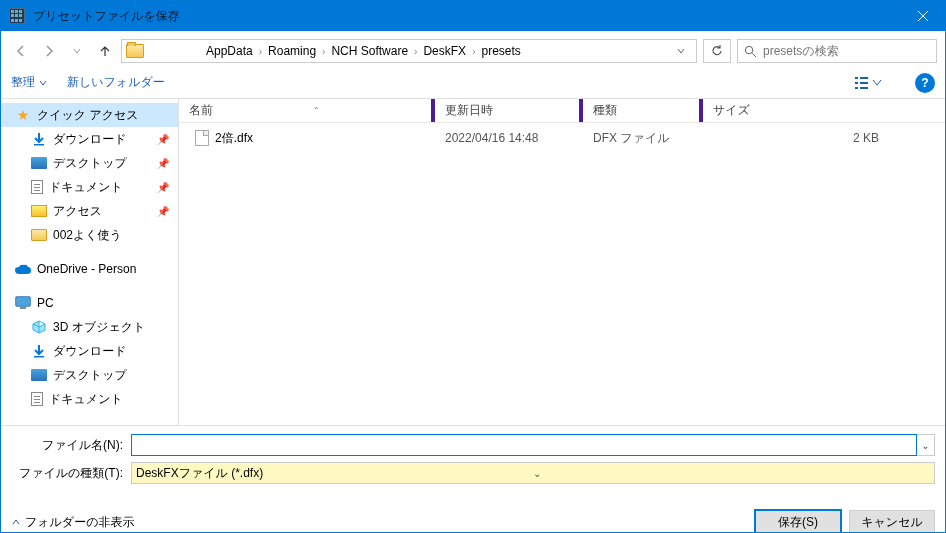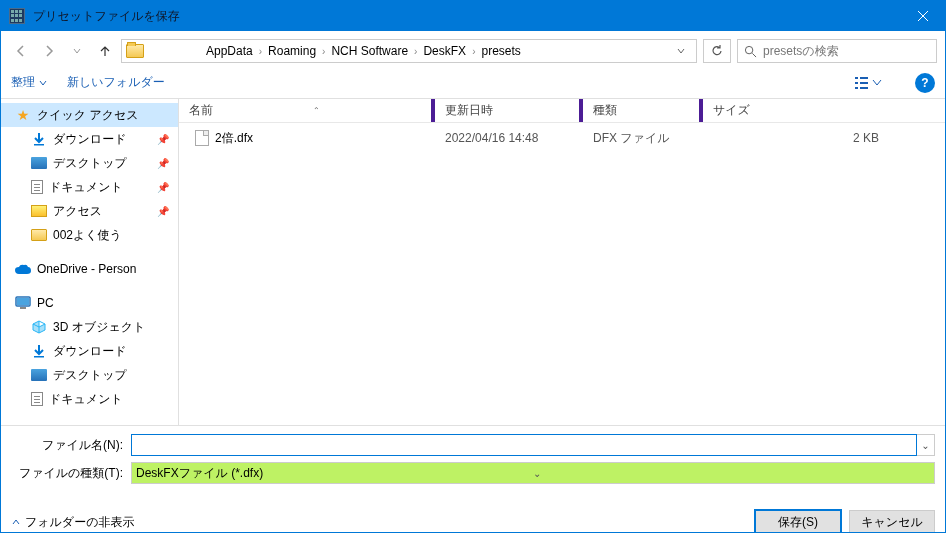--- a/index.html
+++ b/index.html
@@ -64,21 +64,21 @@
 .fcell.date { width: 148px; color:#555;}
 .fcell.type { width: 120px; color:#555;}
 .fcell.size { flex: 1; text-align:right; padding-right:60px; color:#555;}
 .file-icon { width: 14px; height: 16px; background: #fff; border: 1px solid #aaa; position:relative; }
 .file-icon::after{content:"";position:absolute;top:0;right:0;width:4px;height:4px;background:#eee;border-left:1px solid #aaa;border-bottom:1px solid #aaa;}
 
 .bottom-panel { border-top: 1px solid #e0e0e0; padding: 8px 10px; }
 .input-row { display: flex; align-items: center; margin-bottom: 6px; }
 .input-row label { width: 120px; text-align: right; padding-right: 8px; }
 .input-row .text-input { flex: 1; height: 22px; border: 1px solid #0078d7; padding: 0 4px; }
-.input-row .combo { flex: 1; height: 22px; border: 1px solid #ccc; padding: 0 4px; background: #bef264; display:flex;align-items:center;}
+.input-row .combo { flex: 1; height: 22px; border: 1px solid #ccc; padding: 0 4px; background: #fef9c3; display:flex;align-items:center;}
 .input-row .combo span{flex:1;}
 .input-row .combo .dd{color:#555;font-size:10px;}
 .input-row .name-dd { width:18px;height:22px;border:1px solid #ccc;border-left:none;display:flex;align-items:center;justify-content:center;font-size:10px;color:#555;cursor:pointer;}
 
 .footer { display: flex; align-items: center; padding: 12px 10px 10px 10px; }
 .footer .hide-folders { display:flex;align-items:center;gap:4px;cursor:pointer;}
 .footer .spacer { flex: 1; }
 .footer button { min-width: 86px; height: 24px; border: 1px solid #ccc; background: #e1e1e1; cursor: pointer; margin-left: 8px; }
 .footer button.primary { border: 1px solid #0078d7; outline:1px solid #0078d7;}
 

